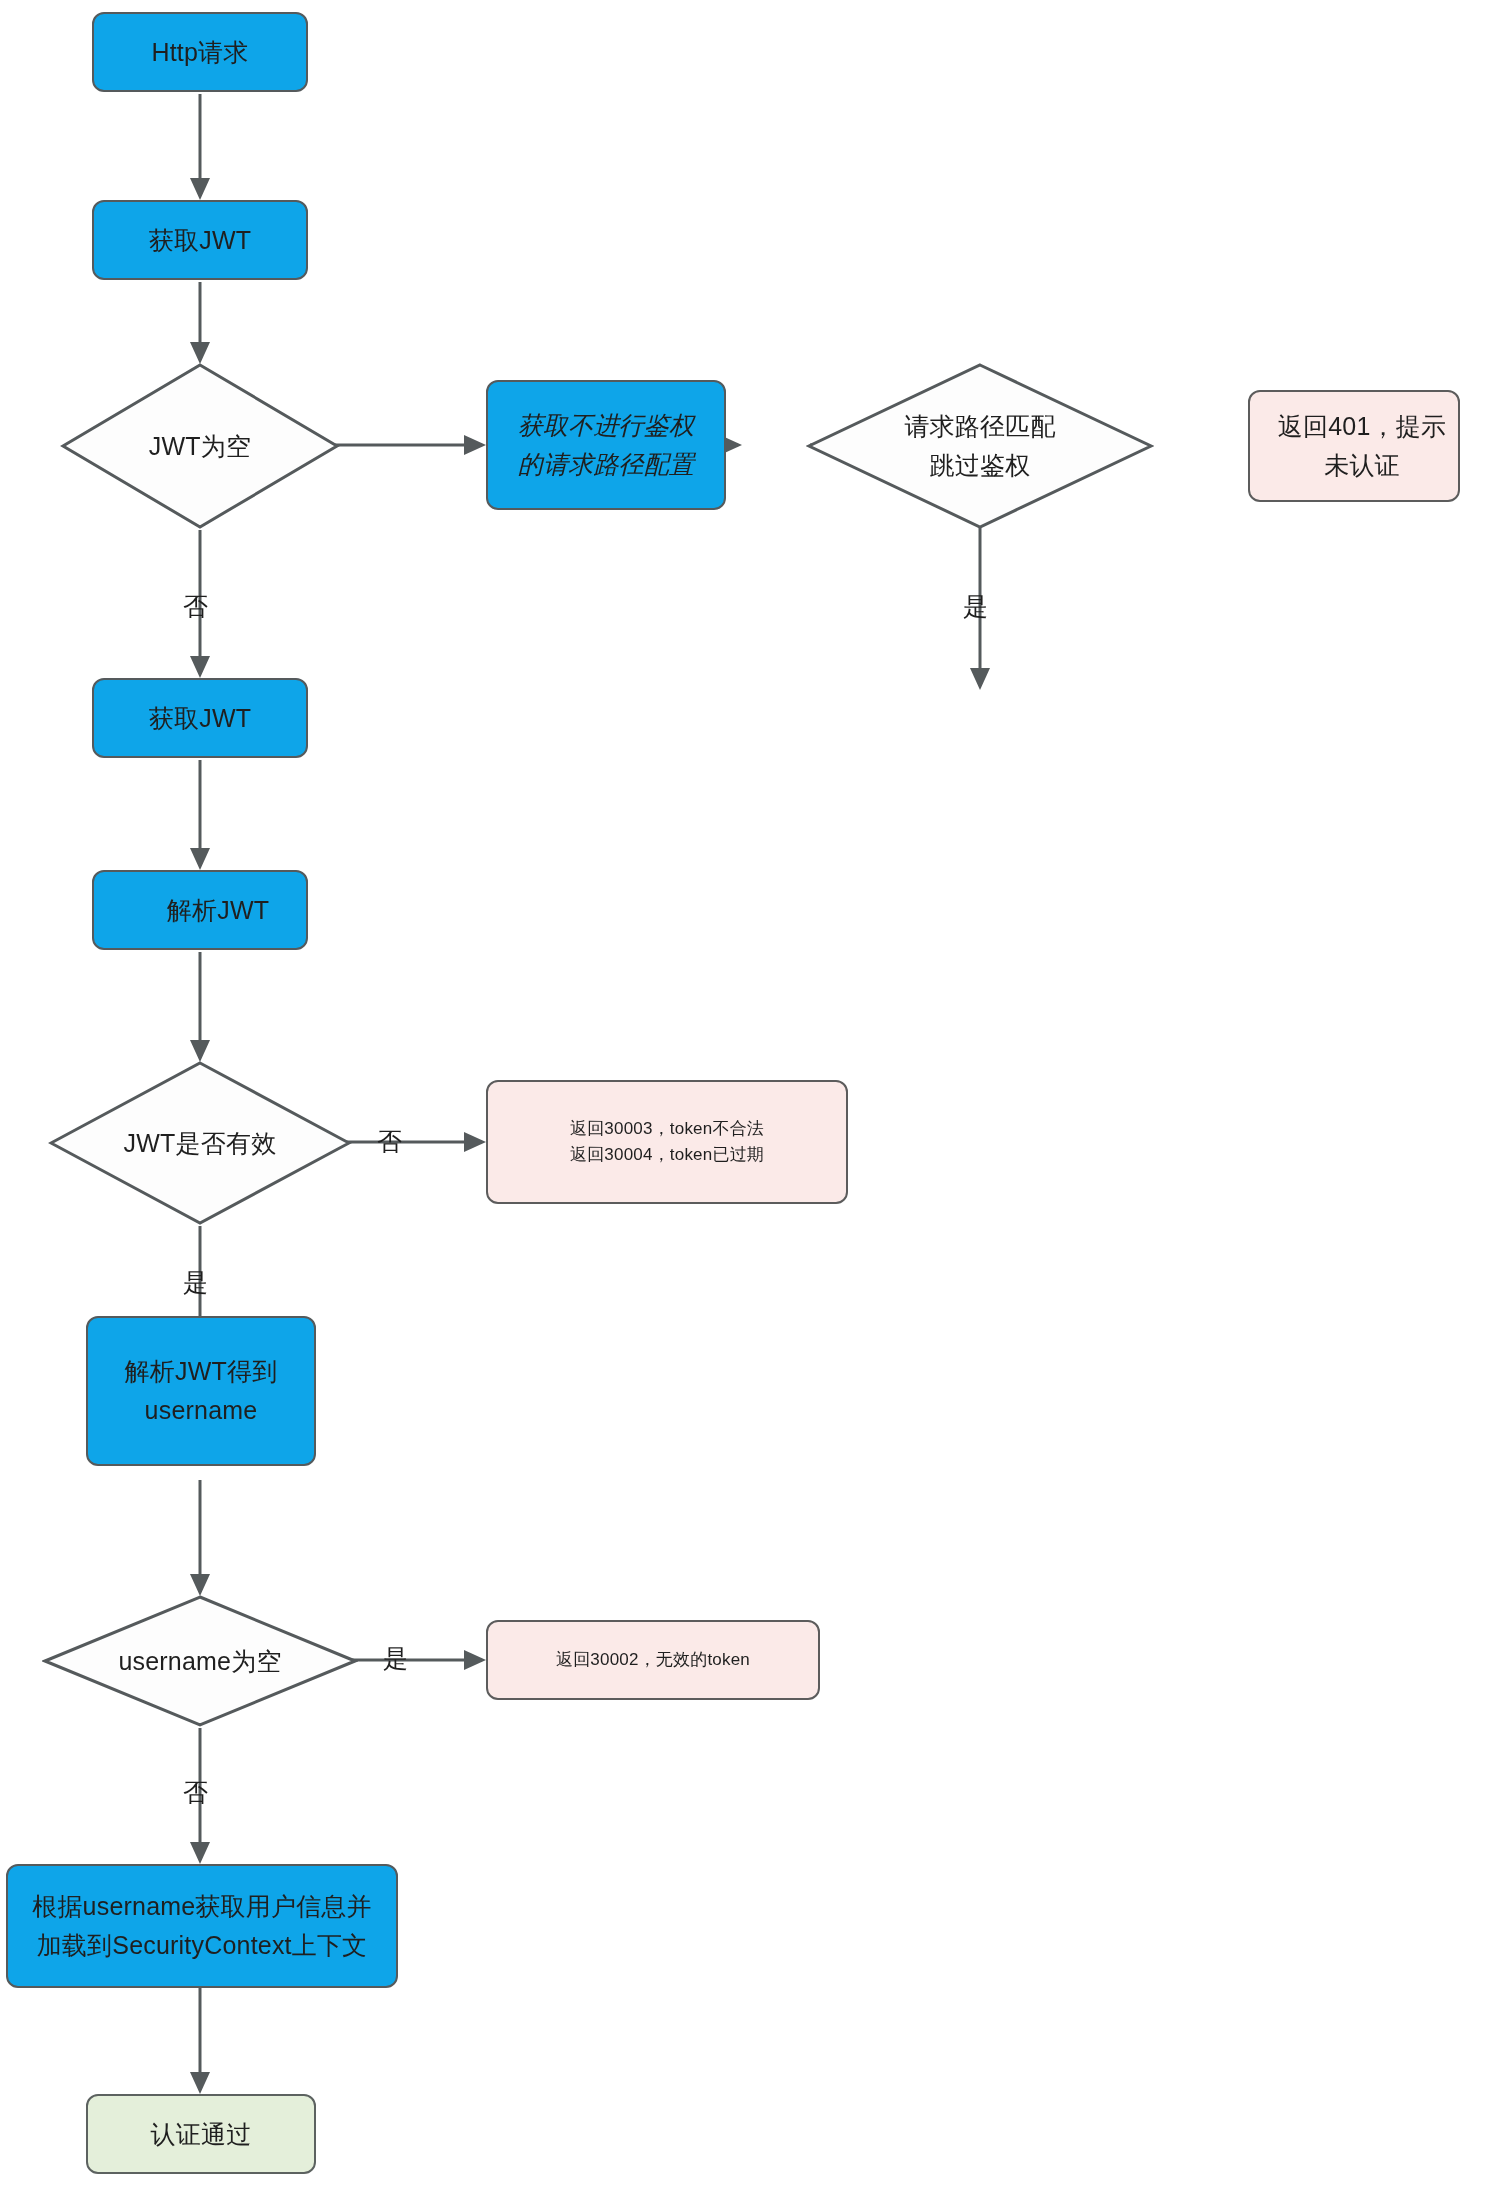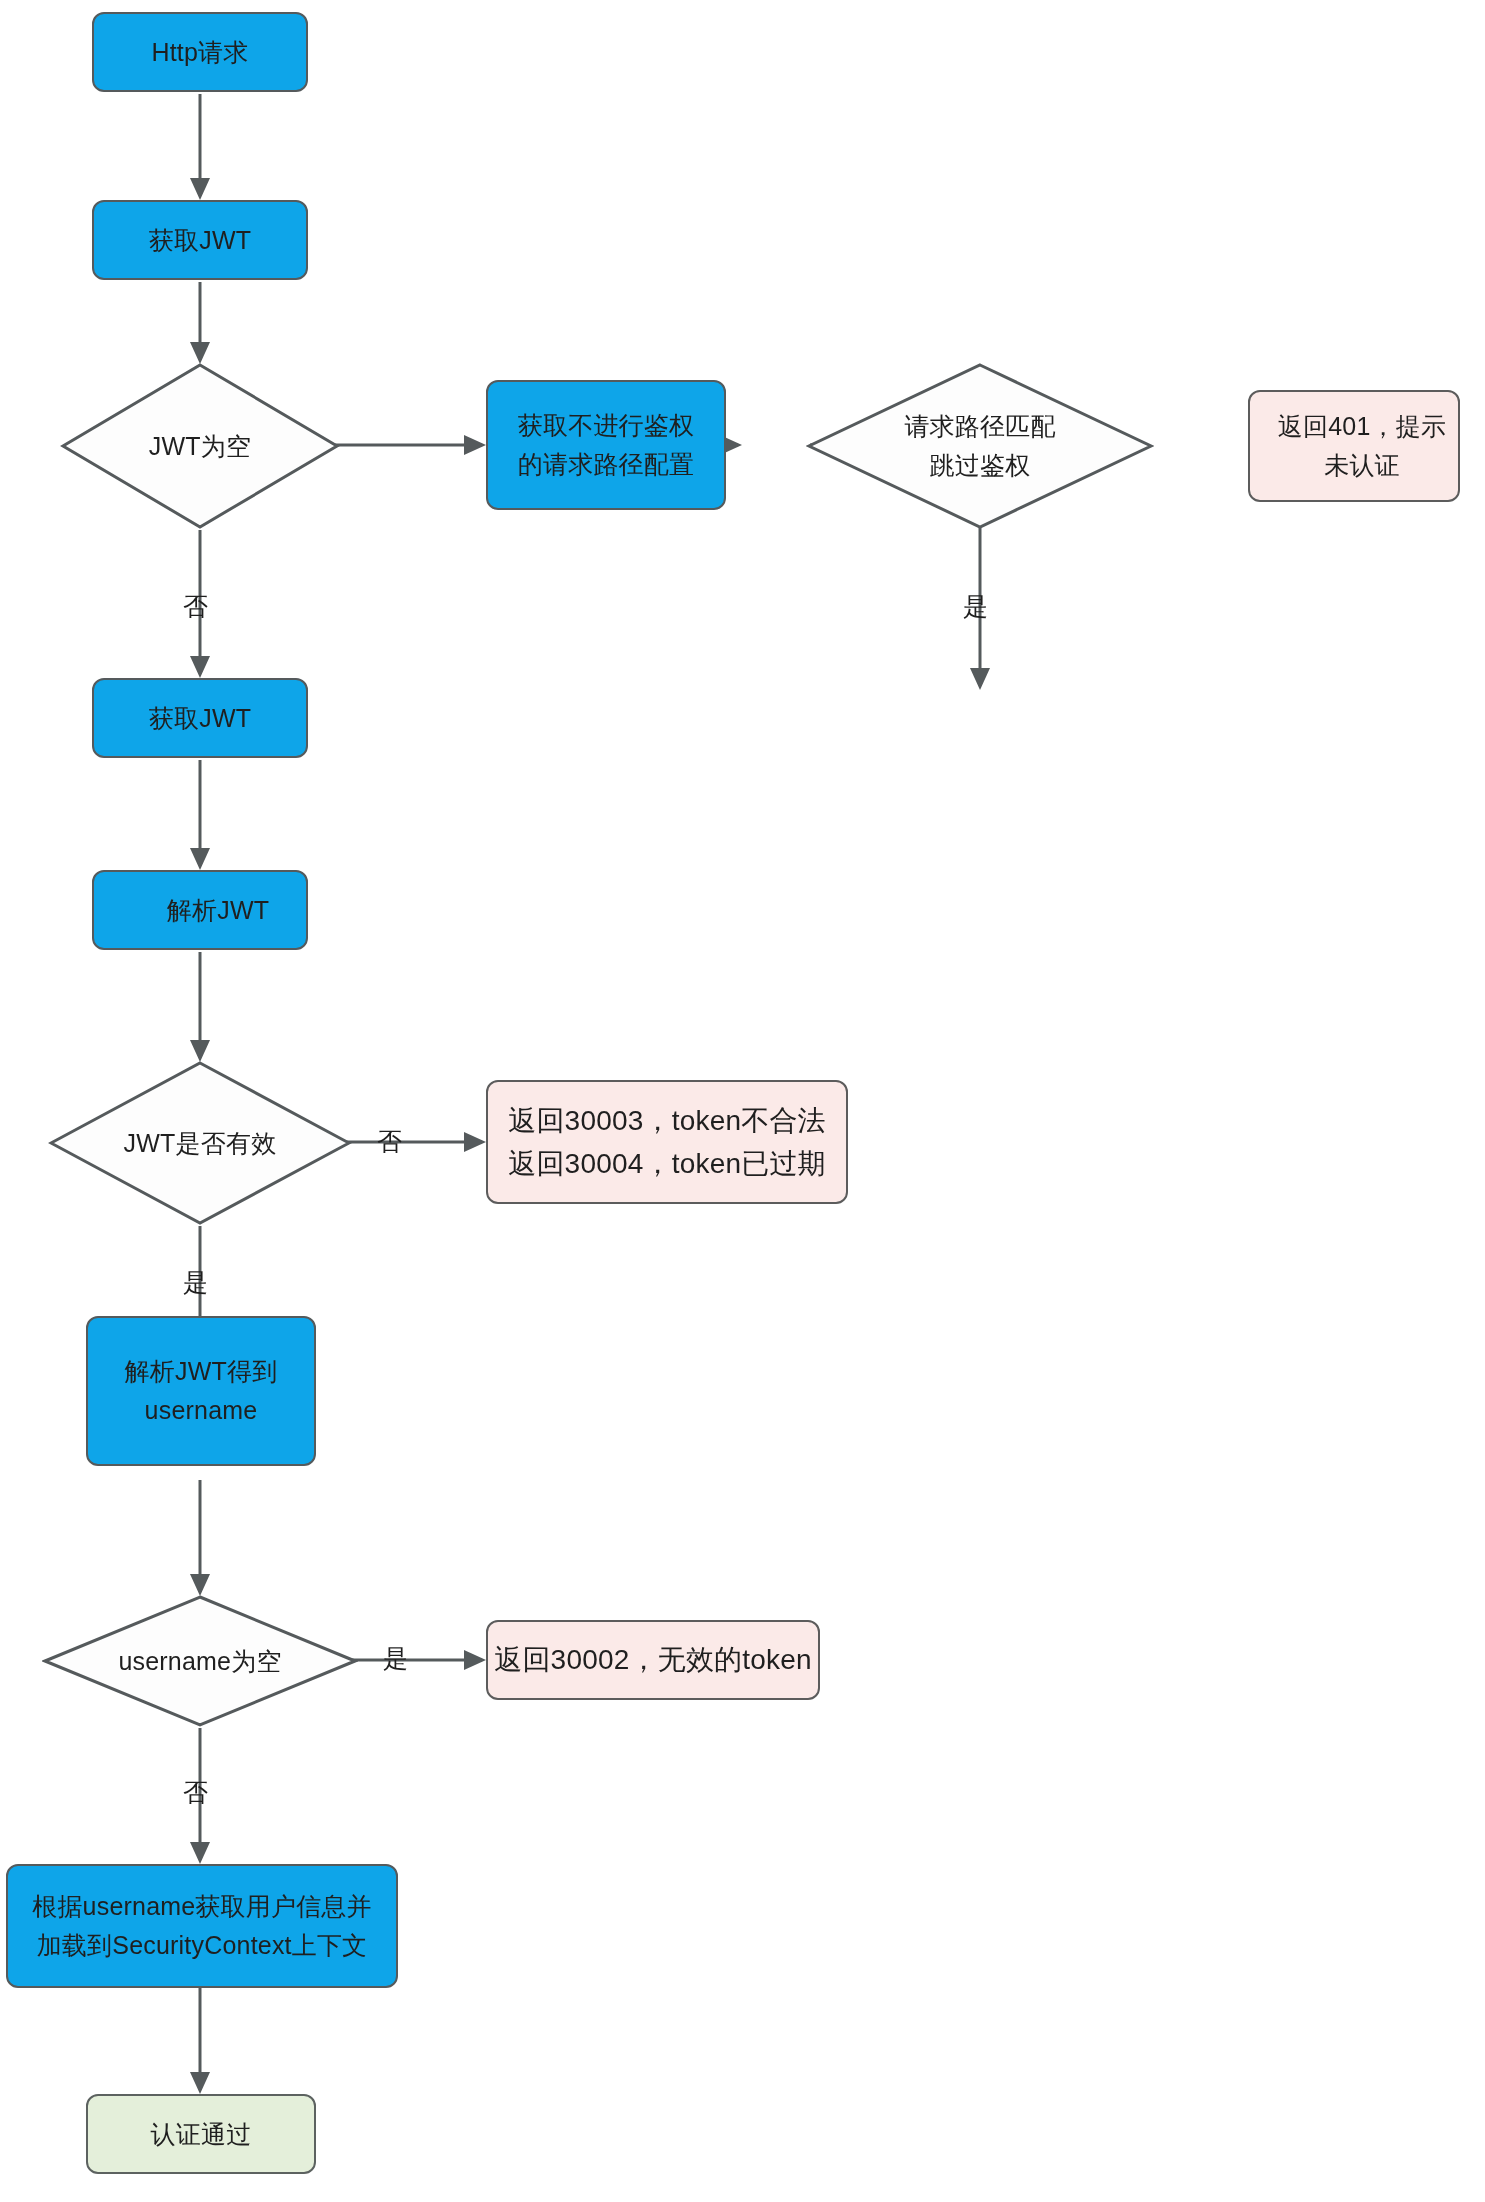--- a/index.html
+++ b/index.html
@@ -70,21 +70,21 @@
   }
   .nline { display: block; white-space: nowrap; }
   .edge-label {
     position: absolute;
     color: #1f1f1f;
     background: transparent;
     white-space: nowrap;
     line-height: 1;
   }
   .fs-base { font-size: 25px; }
-  .fs-small { font-size: 28px; text-align: right; }
+  .fs-small { font-size: 17px; text-align: right; }
   .fs-lbl { font-size: 25px; }
 </style>
 </head>
 <body>
 
 <div id="canvas">
 
   <svg id="edges" viewBox="0 0 1485 2202" xmlns="http://www.w3.org/2000/svg">
     <defs>
       <marker id="arw" viewBox="0 0 12 12" refX="9" refY="6" markerWidth="8" markerHeight="8" orient="auto-start-reverse">
@@ -141,21 +141,21 @@
     <span class="nline">获取JWT</span>
   </div>
 
   <div class="node decision fs-base" style="left:60px; top:362px; width:280px; height:168px;">
     <svg class="dshape" viewBox="0 0 280 168" preserveAspectRatio="none" xmlns="http://www.w3.org/2000/svg">
       <polygon points="140,3 277,84 140,165 3,84" fill="#fdfdfd" stroke="#555a5c" stroke-width="3"></polygon>
     </svg>
     <span class="dtext nline">JWT为空</span>
   </div>
 
-  <div class="node proc fs-base" style="left:486px; top:380px; width:240px; height:130px;">
+  <div class="node proc fs-base" style="left:486px; top:380px; width:240px; height:130px;font-style:italic;">
     <span class="nline">获取不进行鉴权</span>
     <span class="nline">的请求路径配置</span>
   </div>
 
   <div class="node decision fs-base" style="left:806px; top:362px; width:348px; height:168px;">
     <svg class="dshape" viewBox="0 0 348 168" preserveAspectRatio="none" xmlns="http://www.w3.org/2000/svg">
       <polygon points="174,3 345,84 174,165 3,84" fill="#fdfdfd" stroke="#555a5c" stroke-width="3"></polygon>
     </svg>
     <span class="dtext nline">请求路径匹配</span>
     <span class="dtext nline">跳过鉴权</span>

